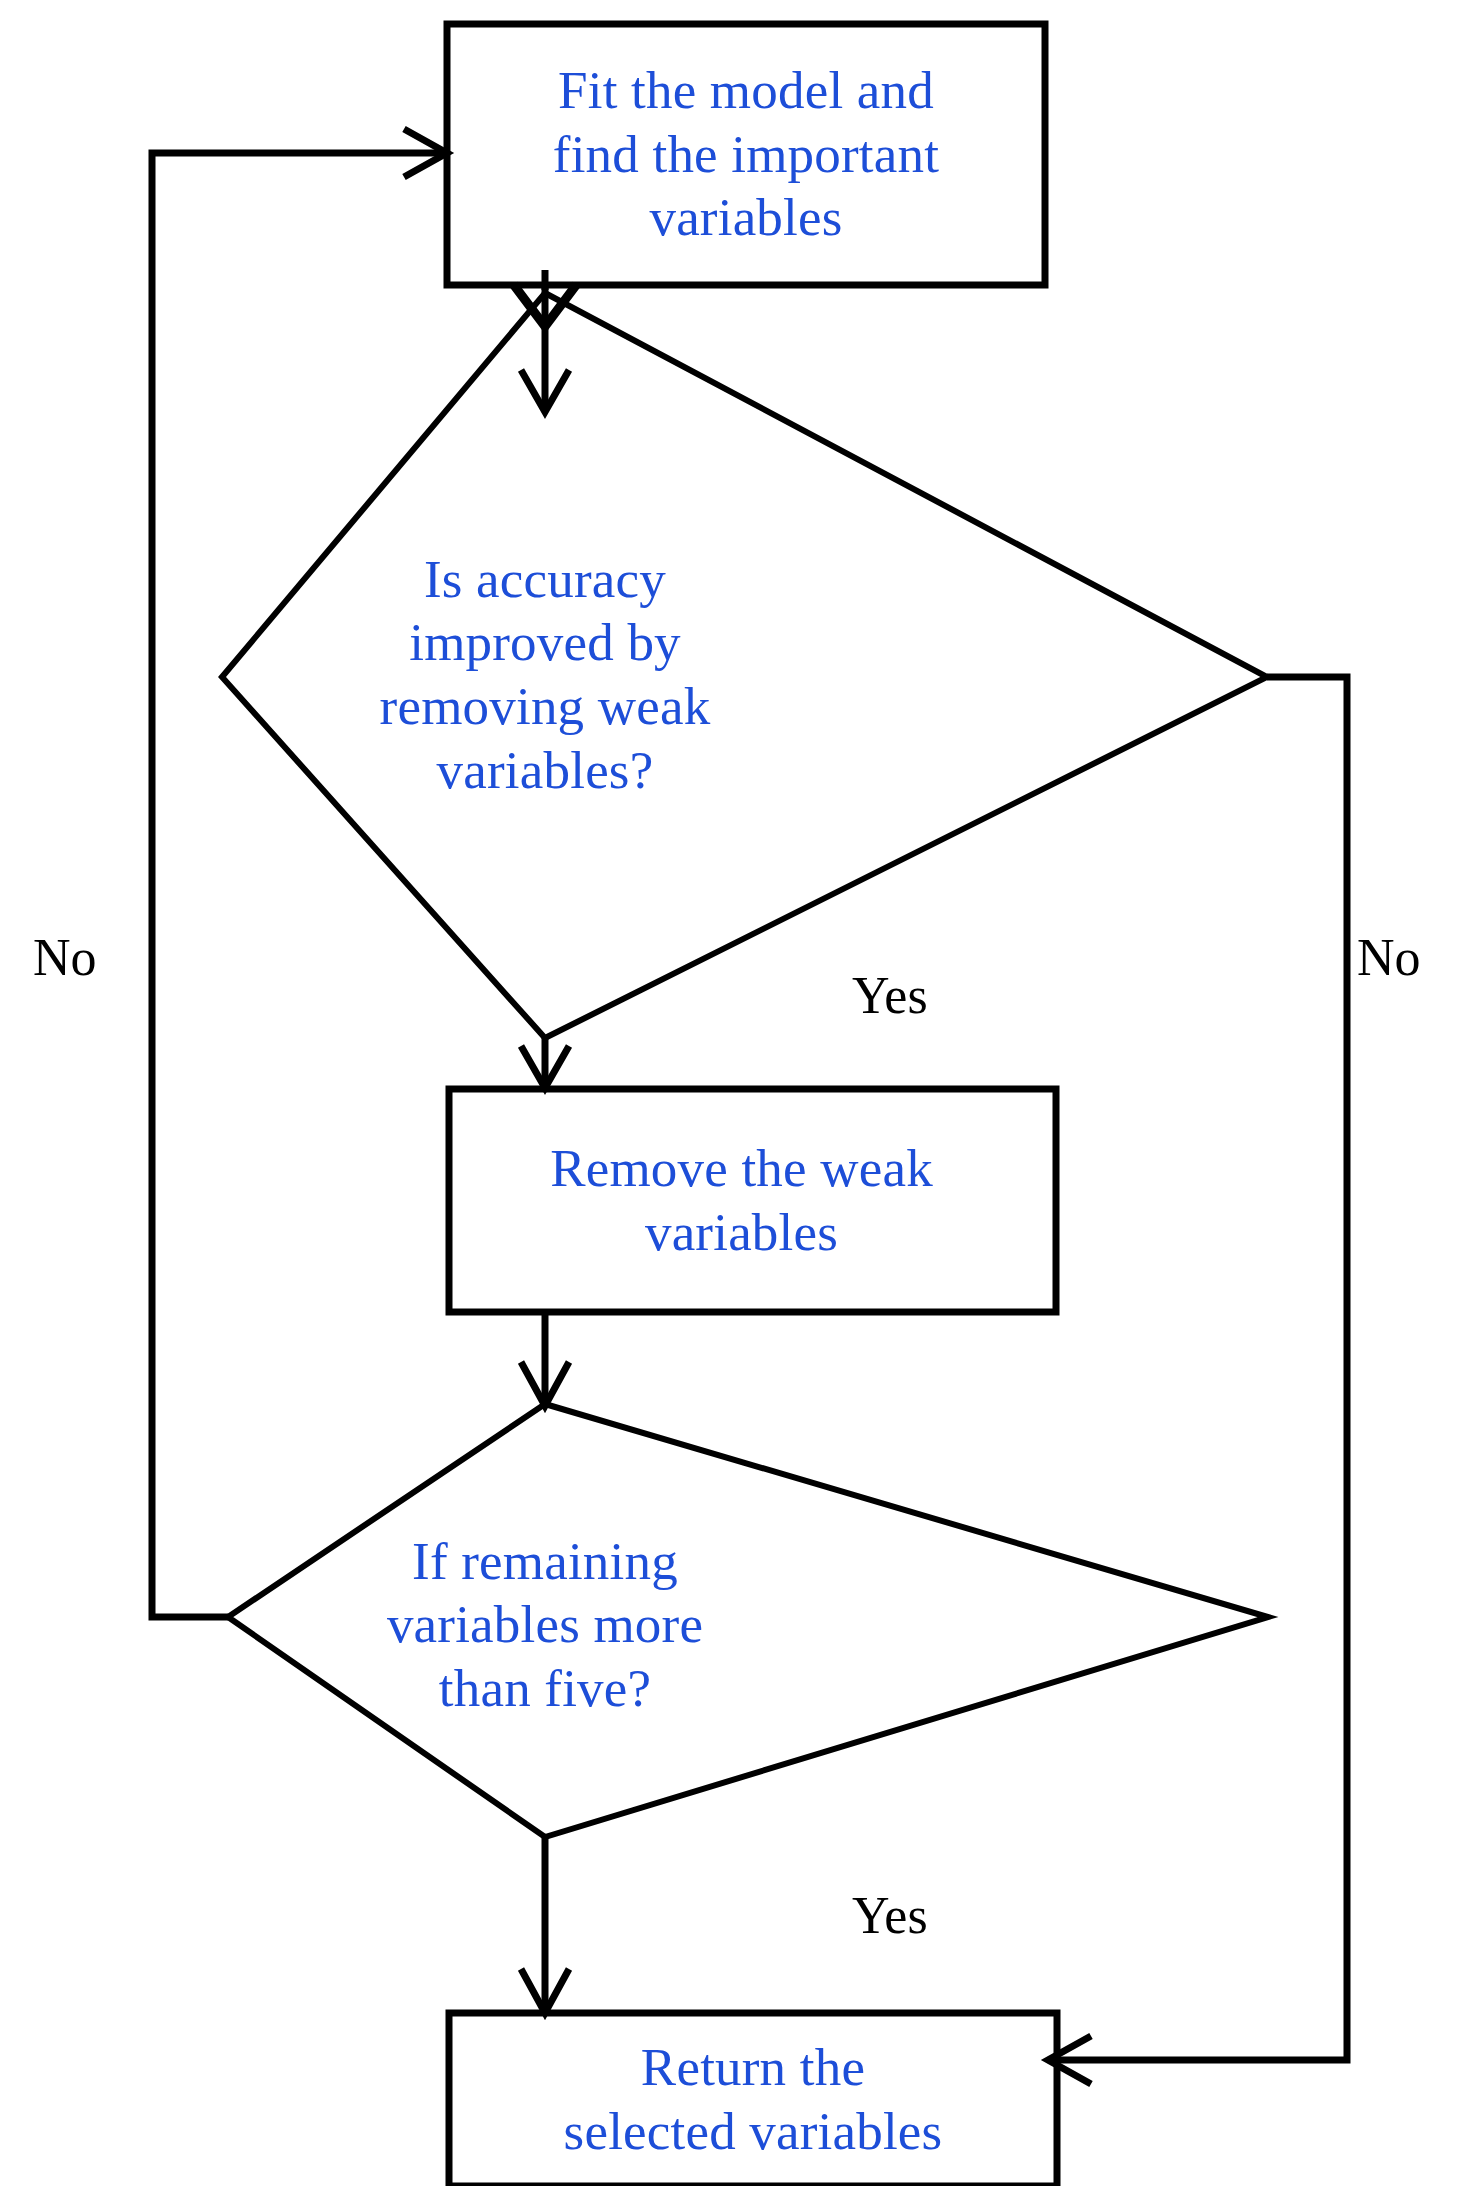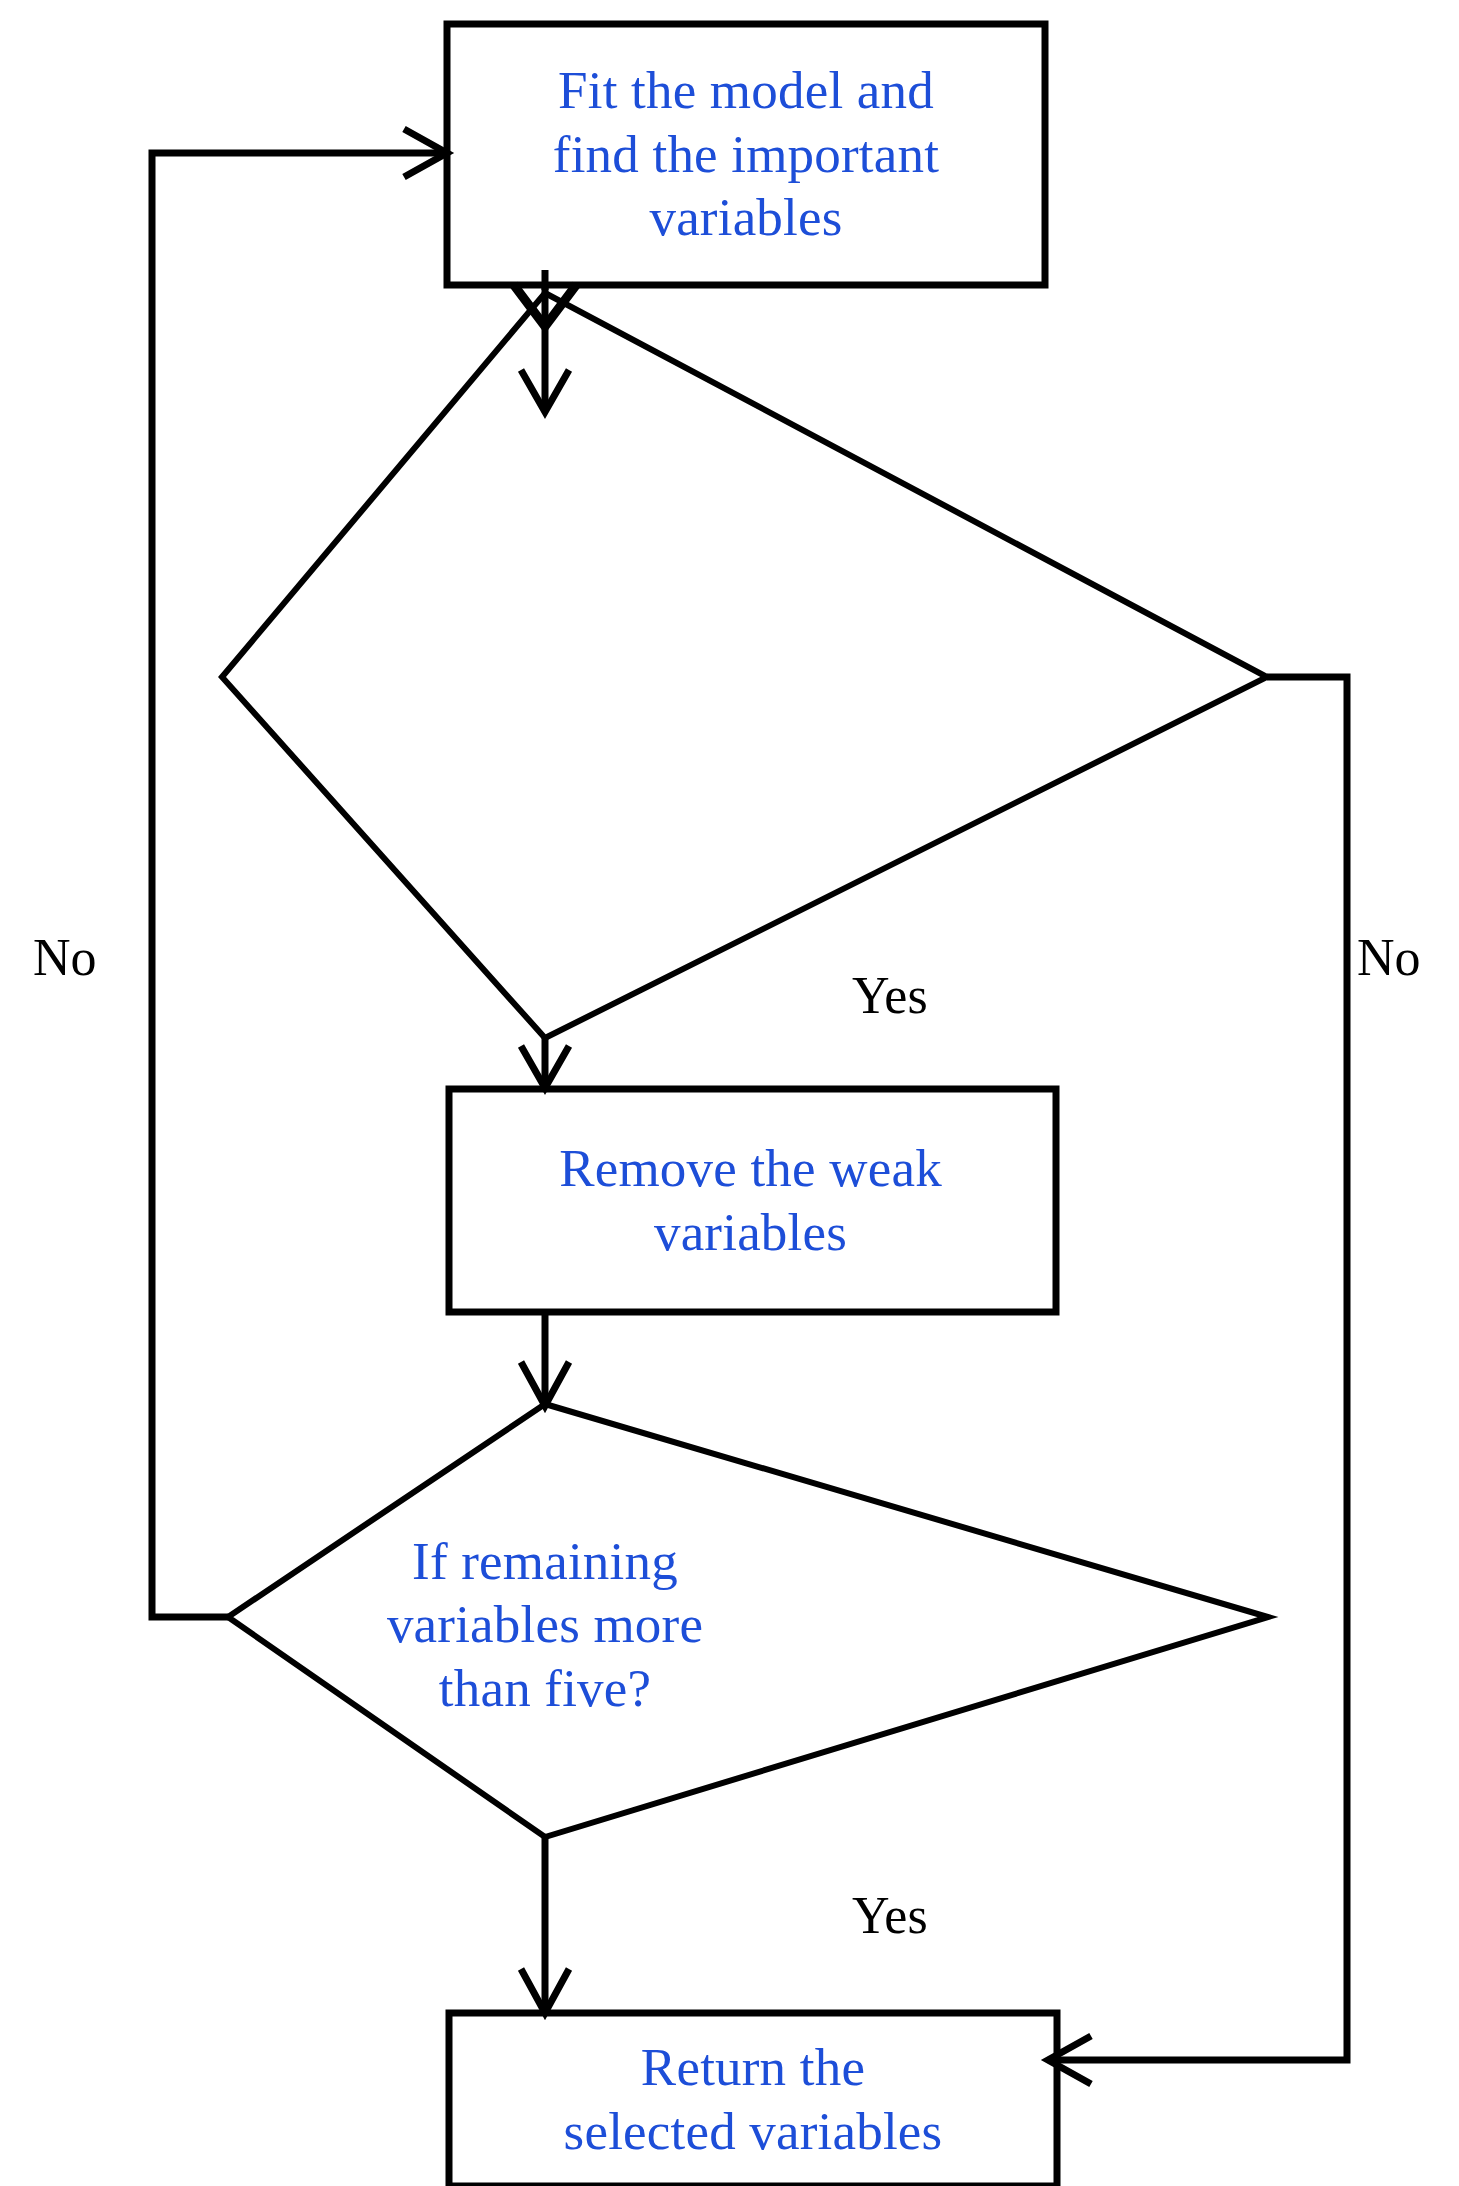--- a/index.html
+++ b/index.html
@@ -44,21 +44,21 @@
   }
   .edge-label {
     position: absolute;
     color: #000000;
     font-size: 52px;
     line-height: 1;
     white-space: nowrap;
   }
   
   #label-fit-model      { left: 447px; top: 24px;   width: 598px;  height: 261px; }
-  #label-remove-weak    { left: 447px; top: 1089px; width: 607px;  height: 223px; text-align: center; }
+  #label-remove-weak    { left: 438px; top: 1089px; width: 607px;  height: 223px; text-align: center; }
   #label-return-vars    { left: 449px; top: 2013px; width: 608px;  height: 173px; }
   #label-accuracy       { left: 340px; top: 470px;  width: 410px;  height: 410px; }
   #label-remaining      { left: 340px; top: 1420px; width: 410px;  height: 410px; }
 
   #edge-label-no-left   { left: 33px;   top: 932px;  }
   #edge-label-no-right  { left: 1357px; top: 932px;  }
   #edge-label-yes-top   { left: 852px;  top: 970px;  }
   #edge-label-yes-bot   { left: 852px;  top: 1890px; }
 </style>
 </head>
@@ -102,20 +102,24 @@
     <path d="M 404 129 L 447 153 L 404 177" fill="none" stroke="#000000" stroke-width="7" stroke-linejoin="miter"></path>
 
     <path d="M 1267 677 L 1347 677 L 1347 2060 L 1052 2060" fill="none" stroke="#000000" stroke-width="7" stroke-linejoin="miter"></path>
     <path d="M 1091 2036 L 1048 2060 L 1091 2084" fill="none" stroke="#000000" stroke-width="7" stroke-linejoin="miter"></path>
   </svg>
 
   <div class="node-label process-label" id="label-fit-model">Fit the model and
 find the important
 variables</div>
 
+  <div class="node-label decision-label" id="label-accuracy">Is accuracy
+improved by
+removing weak
+variables?</div>
 
   <div class="node-label process-label" id="label-remove-weak">Remove the weak
 variables</div>
 
   <div class="node-label decision-label" id="label-remaining">If remaining
 variables more
 than five?</div>
 
   <div class="node-label process-label" id="label-return-vars">Return the
 selected variables</div>

